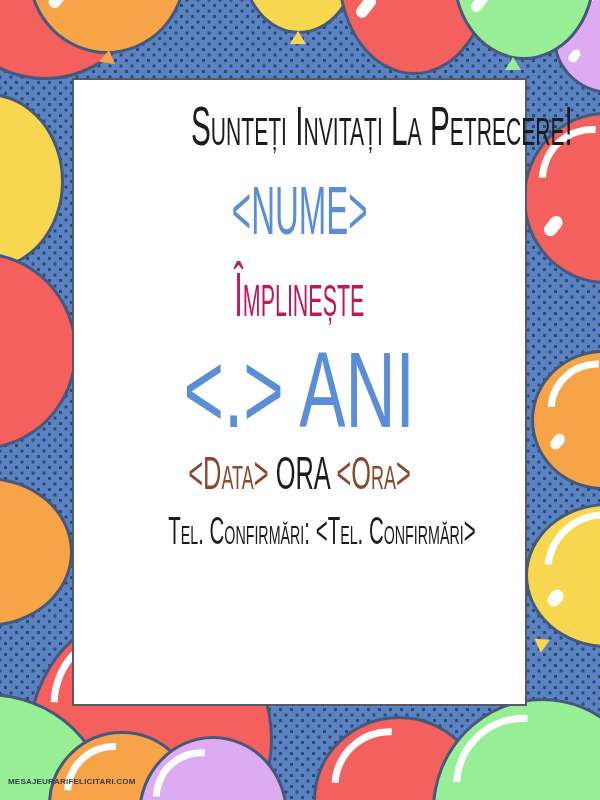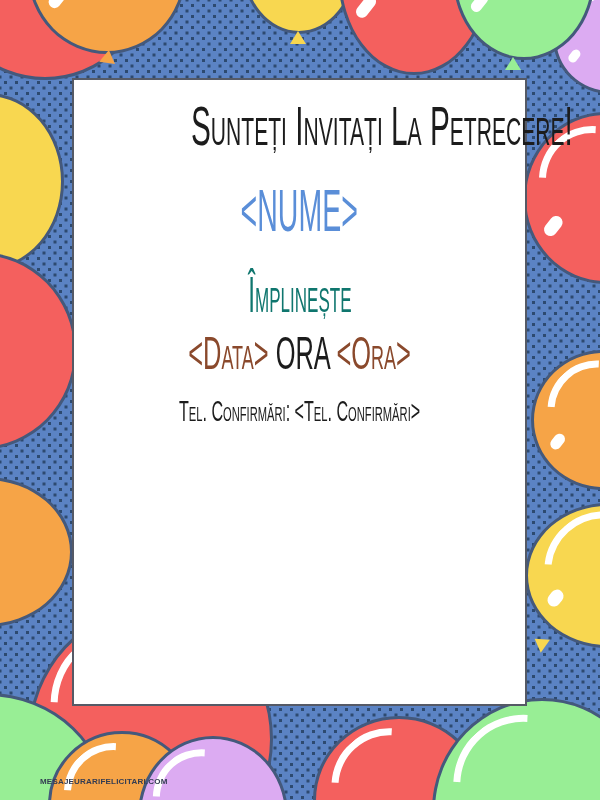--- a/index.html
+++ b/index.html
@@ -22,39 +22,39 @@
   .knot{position:absolute;width:0;height:0;
     border-left:8px solid transparent;border-right:8px solid transparent;}
   
   #card{position:absolute;left:72px;top:78px;width:455px;height:628px;box-sizing:border-box;
     background:#fff;border:2px solid #555a66;z-index:5;
     display:flex;flex-direction:column;align-items:center;padding-top:16px;}
   .line{width:100%;text-align:center;white-space:nowrap;font-variant:small-caps;}
   .sc{display:inline-block;transform-origin:50% 50%;}
   .t-title{height:58px;line-height:58px;font-size:48px;color:#1c1c1c;margin-top:2px;}
   .t-title .sc{transform:scale(0.62,1.15);}
-  .t-name{height:92px;line-height:92px;font-size:57px;color:#5a8ed8;margin-top:8px;}
+  .t-name{height:92px;line-height:92px;font-size:66px;color:#5a8ed8;margin-top:8px;}
   .t-name .sc{transform:scale(0.5,1.05);}
-  .t-turns{height:62px;line-height:62px;font-size:44px;color:#0f766e;margin-top:8px;}
+  .t-turns{height:62px;line-height:62px;font-size:56px;color:#be185d;margin-top:8px;}
   .t-turns .sc{transform:scale(0.55,1.12);}
   .t-age{height:112px;line-height:112px;font-size:102px;color:#5a8ed8;margin-top:8px;}
   .t-age .sc{transform:scale(0.68,1.05);}
   .t-await{height:52px;line-height:52px;font-size:35px;color:#1c1c1c;margin-top:8px;}
   .t-await .sc{transform:scale(0.66,1.2);}
   .t-date{height:46px;line-height:46px;font-size:41px;color:#1c1c1c;margin-top:4px;}
   .t-date .sc{transform:scale(0.62,1.12);}
   .t-loc{height:46px;line-height:46px;font-size:41px;color:#1c1c1c;margin-top:4px;}
   .t-loc .sc{transform:scale(0.62,1.12);}
   .t-addr{height:40px;line-height:40px;font-size:34px;color:#8a492c;margin-top:6px;}
   .t-addr .sc{transform:scale(0.62,1.12);}
-  .t-tel{height:42px;line-height:42px;font-size:26px;color:#1c1c1c;margin-top:14px;}
+  .t-tel{height:42px;line-height:42px;font-size:33px;color:#1c1c1c;margin-top:14px;}
   .t-tel .sc{transform:scale(0.62,1.15);}
   .brown{color:#8a492c;}
   #watermark{position:absolute;left:8px;top:777px;z-index:10;font-size:8px;
-    font-weight:bold;color:#333c52;letter-spacing:0.2px;margin-left:32px;}
+    font-weight:bold;color:#333c52;letter-spacing:0.2px;}
 </style>
 </head>
 <body>
 
 <div id="poster">
   <div id="balloons">
       <div class="balloon" style="left: -60px; top: -130px; width: 210px; height: 210px; background: rgb(244, 96, 94);"></div>
       <div class="balloon" style="left: 28px; top: -108px; width: 158px; height: 162px; background: rgb(246, 164, 71);"></div>
       <div class="balloon" style="left: 241px; top: -108px; width: 116px; height: 142px; background: rgb(248, 215, 80);"></div>
       <div class="balloon" style="left: 338px; top: -125px; width: 152px; height: 200px; background: rgb(244, 96, 94);"></div>
@@ -81,20 +81,23 @@
   <div id="card">
     <div class="line t-title">
       <span class="sc">Sunteți Invitați La Petrecere!</span>
     </div>
     <div class="line t-name">
       <span class="sc">&lt;NUME&gt;</span>
     </div>
     <div class="line t-turns">
       <span class="sc">Împlinește</span>
     </div>
+    <div class="line t-age">
+      <span class="sc">&lt;.&gt; ANI</span>
+    </div>
     <div class="line t-date">
       <span class="sc">
         <span class="brown">&lt;Data&gt;</span>
         <span>ORA</span>
         <span class="brown">&lt;Ora&gt;</span>
       </span>
     </div>
     <div class="line t-tel">
       <span class="sc">
         <span>Tel. Confirmări:</span>

